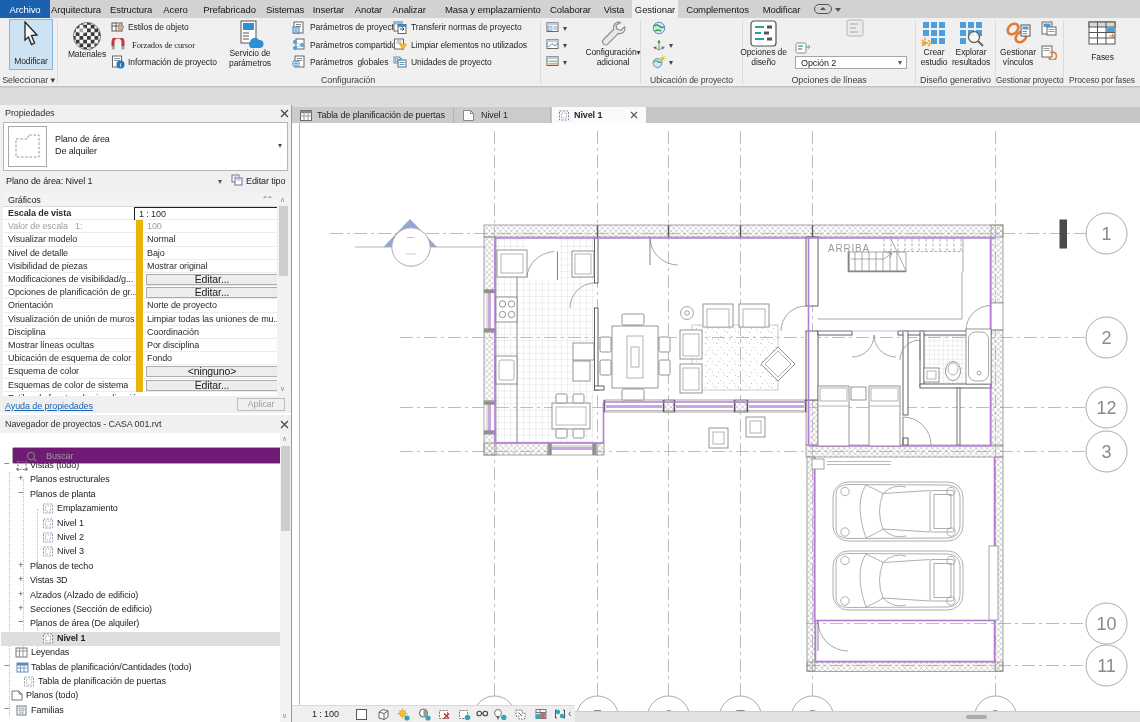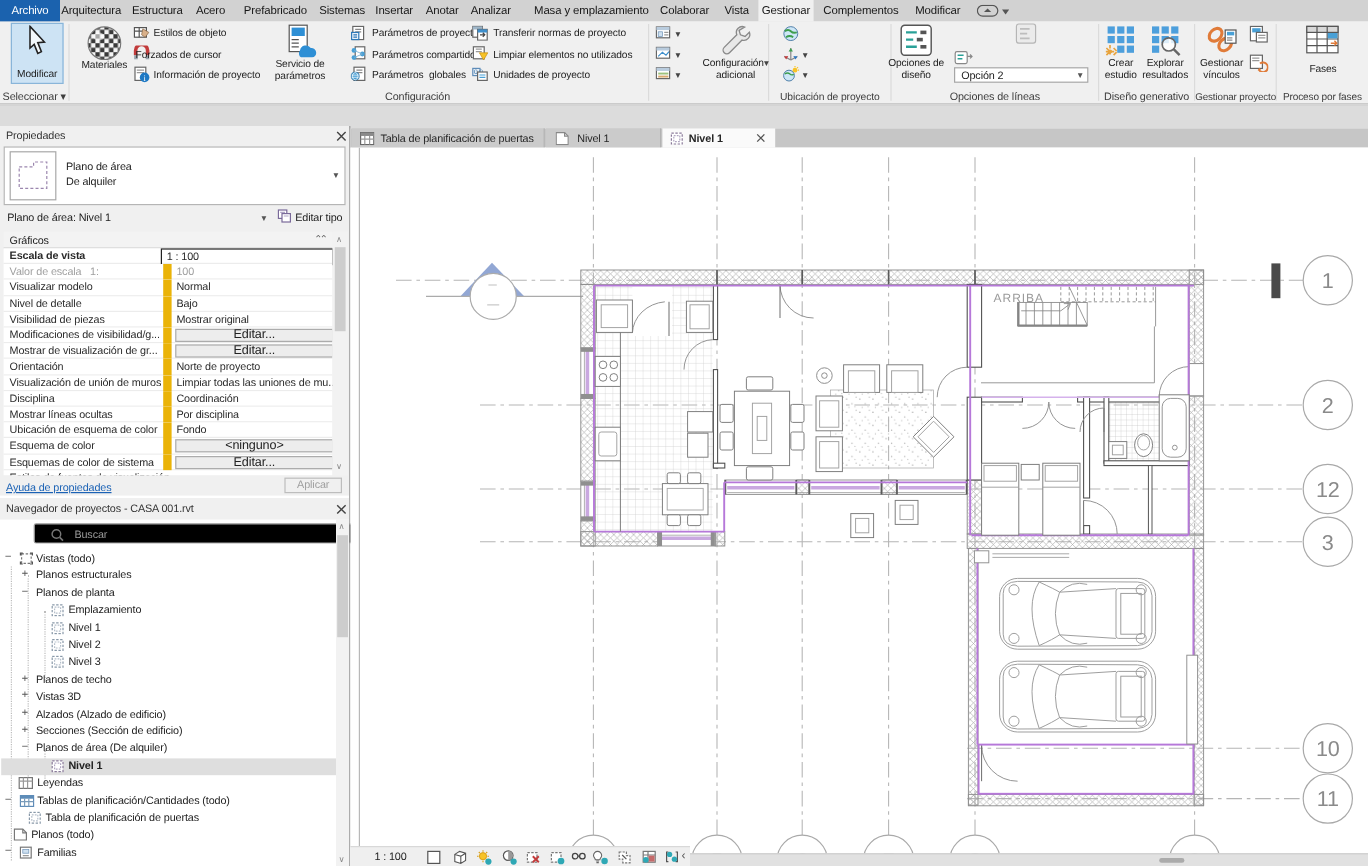--- a/index.html
+++ b/index.html
@@ -106,21 +106,21 @@
         <line x1="1" y1="5" x2="11" y2="5" stroke="#555"></line>
         <line x1="5" y1="2" x2="5" y2="10" stroke="#555"></line>
       <path d="M8 3 L13 6 L10 10 L7 8 Z" fill="#d8b08a" stroke="#8a6a4a" stroke-width="0.6"></path>
     </svg>
     <div class="btxt" style="left:128px;top:4px;">Estilos de objeto</div>
     <svg class="ab" style="left:111px;top:20px;" width="14" height="14" viewBox="0 0 14 14">
       <path d="M2 8 L2 4 A5 5 0 0 1 12 4 L12 8" fill="none" stroke="#C23B3B" stroke-width="3"></path>
       <rect x="0.8" y="8" width="3" height="3.4" fill="#9aa4ad"></rect>
         <rect x="10.4" y="8" width="3" height="3.4" fill="#9aa4ad"></rect>
     </svg>
-    <div class="btxt" style="left:113px;top:21.5px;">Forzados de cursor</div>
+    <div class="btxt" style="left:132px;top:21.5px;font-family:Liberation Serif, serif;">Forzados de cursor</div>
     <svg class="ab" style="left:111px;top:37px;" width="14" height="14" viewBox="0 0 14 14">
       <rect x="1.5" y="1" width="9" height="11" fill="#fff" stroke="#666"></rect>
         <line x1="3" y1="3.5" x2="9" y2="3.5" stroke="#999"></line>
         <line x1="3" y1="5.5" x2="9" y2="5.5" stroke="#999"></line>
       <circle cx="9.5" cy="9.5" r="4" fill="#1E79C4"></circle>
         <text x="9.5" y="12.2" font-size="7" fill="#fff" text-anchor="middle" font-family="Liberation Serif">i</text>
     </svg>
     <div class="btxt" style="left:128px;top:38.5px;">Información de proyecto</div>
 
     <svg class="ab" style="left:236px;top:2px;" width="28" height="28" viewBox="0 0 28 28">
@@ -374,21 +374,21 @@
     </div>
     <div class="gridrow" style="top:102px;"><span style="padding-left:5px;font-weight:bold;">Escala de vista</span>
       <div class="gval" style="border:1.4px solid #222;left:131px;top:-0.5px;height:14px;width:144px;line-height:12px;">1 : 100</div></div>
     <div class="gridrow" style="top:115.2px;color:#A0A0A0;"><span style="padding-left:5px;">Valor de escala &nbsp;&nbsp;1:</span><div class="gval" style="color:#A0A0A0;">100</div></div>
     <div class="gridrow" style="top:128.4px;"><span style="padding-left:5px;">Visualizar modelo</span><div class="gval">Normal</div></div>
     <div class="gridrow" style="top:141.6px;"><span style="padding-left:5px;">Nivel de detalle</span><div class="gval">Bajo</div></div>
     <div class="gridrow" style="top:154.8px;"><span style="padding-left:5px;">Visibilidad de piezas</span><div class="gval">Mostrar original</div></div>
     <div class="gridrow" style="top:168px;"><span style="padding-left:5px;">Modificaciones de visibilidad/g...</span><div class="gval">
           <div class="ebtn">Editar...</div>
         </div></div>
-    <div class="gridrow" style="top:181.2px;"><span style="padding-left:5px;">Mostrar de visualización de gr...</span><div class="gval">
+    <div class="gridrow" style="top:181.2px;"><span style="padding-left:5px;">Opciones de planificación de gr...</span><div class="gval">
           <div class="ebtn">Editar...</div>
         </div></div>
     <div class="gridrow" style="top:194.4px;"><span style="padding-left:5px;">Orientación</span><div class="gval">Norte de proyecto</div></div>
     <div class="gridrow" style="top:207.6px;"><span style="padding-left:5px;">Visualización de unión de muros</span><div class="gval">Limpiar todas las uniones de mu...</div></div>
     <div class="gridrow" style="top:220.8px;"><span style="padding-left:5px;">Disciplina</span><div class="gval">Coordinación</div></div>
     <div class="gridrow" style="top:234px;"><span style="padding-left:5px;">Mostrar líneas ocultas</span><div class="gval">Por disciplina</div></div>
     <div class="gridrow" style="top:247.2px;"><span style="padding-left:5px;">Ubicación de esquema de color</span><div class="gval">Fondo</div></div>
     <div class="gridrow" style="top:260.4px;"><span style="padding-left:5px;">Esquema de color</span><div class="gval">
           <div class="ebtn">&lt;ninguno&gt;</div>
         </div></div>
@@ -406,21 +406,21 @@
       <div style="position:absolute;left:3px;bottom:3px;font-size:7px;color:#888;">∨</div>
     </div>
   </div>
 
   <div class="ab" id="navp">
     <div class="ab ptitle" style="left:5px;top:4px;">Navegador de proyectos - CASA 001.rvt</div>
     <svg class="ab" style="left:280px;top:5px;" width="9" height="9" viewBox="0 0 9 9">
         <path d="M1 1 L8 8 M8 1 L1 8" stroke="#444" stroke-width="1.2"></path>
       </svg>
     <div class="ab" style="left:0px;top:18px;width:291px;height:289px;background:#fff;"></div>
-    <div class="ab" style="left:12px;top:21px;width:274px;height:17px;background:#000000;border:1px solid #A9A9A9;border-radius:2px;margin-left:16px;">
+    <div class="ab" style="left:12px;top:32px;width:274px;height:17px;background:#701a75;border:1px solid #A9A9A9;border-radius:2px;">
       <svg style="position:absolute;left:13px;top:3px;" width="12" height="12" viewBox="0 0 12 12">
           <circle cx="5" cy="5" r="3.6" fill="none" stroke="#777" stroke-width="1.2"></circle>
           <line x1="7.8" y1="7.8" x2="10.5" y2="10.5" stroke="#777" stroke-width="1.3"></line>
         </svg>
       <span style="position:absolute;left:33px;top:3px;color:#9B9B9B;font-size:9px;">Buscar</span>
     </div>
 
     <div class="ab" style="left:9px;top:57px;width:1px;height:245px;border-left:1px dotted #BDBDBD;"></div>
     <div class="ab" style="left:23px;top:64px;width:1px;height:174px;border-left:1px dotted #BDBDBD;"></div>
     <div class="ab" style="left:37px;top:94px;width:1px;height:58px;border-left:1px dotted #BDBDBD;"></div>

